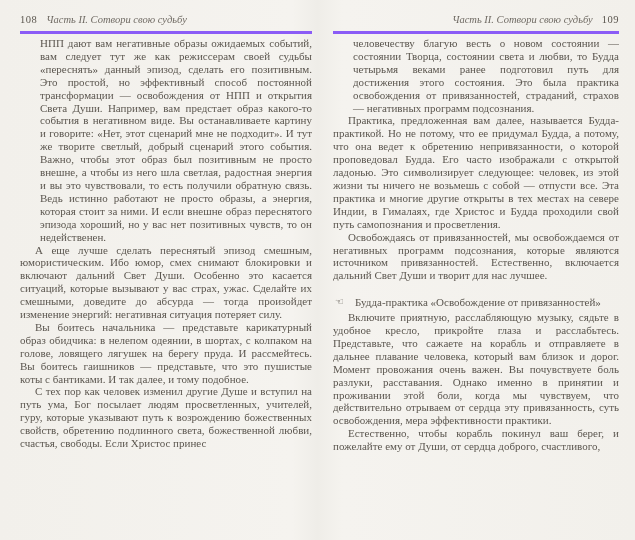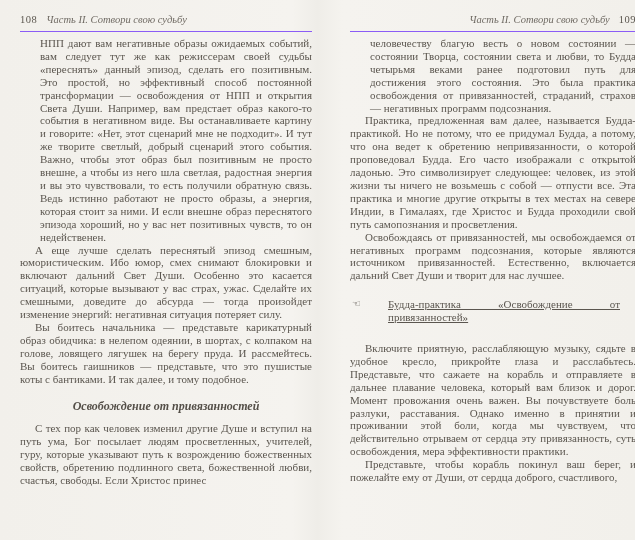--- a/index.html
+++ b/index.html
@@ -15,29 +15,29 @@
     color: #5b564f;
     position: relative;
   }
   .page {
     position: absolute;
     top: 0;
     height: 540px;
     overflow: hidden;
   }
   .page-left  { left: 20px;  width: 292px; }
-  .page-right { left: 350px; width: 286px; }
+  .page-right { left: 333px; width: 286px; }
 
   .running-head {
     position: absolute;
     top: 13px;
     left: 0;
     right: 0;
     height: 18px;
-    border-bottom: 1px solid #8b5cf6;
+    border-bottom: 3px solid #8b5cf6;
     font-size: 10.5px;
     line-height: 14px;
     color: #6f6a63;
     white-space: nowrap;
   }
   .running-head .pagenum {
     font-style: normal;
     color: #5b564f;
     letter-spacing: 0.5px;
   }
@@ -90,54 +90,52 @@
   .practice-marker {
     position: absolute;
     left: 2px;
     top: 0;
     font-family: "DejaVu Sans", sans-serif;
     font-size: 10px;
     line-height: 12.9px;
     color: #6f6a63;
   }
   .practice-title {
-    margin: 16px;
+    margin: 0;
     font-size: 11px;
     line-height: 12.9px;
     text-align: justify;
     color: #5b564f;
-    text-decoration: underline;
   }
   .spacer-8 { height: 2px; }
 </style>
 </head>
 <body>
 
 <div class="page page-left">
   <div class="running-head rh-left">
     <span class="pagenum">108</span><span class="rh-title">Часть II. Сотвори свою судьбу</span>
   </div>
   <div class="body-text">
     <p class="para no-indent">НПП дают вам негативные образы ожидаемых событий, вам следует тут же как режиссерам своей судьбы «переснять» данный эпизод, сделать его позитивным. Это простой, но эффективный способ постоянной трансформации — освобождения от НПП и открытия Света Души. Например, вам предстает образ какого-то события в негативном виде. Вы останавливаете картину и говорите: «Нет, этот сценарий мне не подходит». И тут же творите светлый, добрый сценарий этого события. Важно, чтобы этот образ был позитивным не просто внешне, а чтобы из него шла светлая, радостная энергия и вы это чувствовали, то есть получили обратную связь. Ведь истинно работают не просто образы, а энергия, которая стоит за ними. И если внешне образ переснятого эпизода хороший, но у вас нет позитивных чувств, то он недейственен.</p>
     <p class="para">А еще лучше сделать переснятый эпизод смешным, юмористическим. Ибо юмор, смех снимают блокировки и включают дальний Свет Души. Особенно это касается ситуаций, которые вызывают у вас страх, ужас. Сделайте их смешными, доведите до абсурда — тогда произойдет изменение энергий: негативная ситуация потеряет силу.</p>
     <p class="para">Вы боитесь начальника — представьте карикатурный образ обидчика: в нелепом одеянии, в шортах, с колпаком на голове, ловящего лягушек на берегу пруда. И рассмейтесь. Вы боитесь гаишников — представьте, что это пушистые коты с бантиками. И так далее, и тому подобное.</p>
-    <h2 class="section-heading">Освобождение от привязанностей</h2>
     <p class="para">С тех пор как человек изменил другие Душе и вступил на путь ума, Бог посылает людям просветленных, учителей, гуру, которые указывают путь к возрождению божественных свойств, обретению подлинного света, божественной любви, счастья, свободы. Если Христос принес</p>
   </div>
 </div>
 
 <div class="page page-right">
   <div class="running-head rh-right">
     <span class="rh-title">Часть II. Сотвори свою судьбу</span><span class="pagenum">109</span>
   </div>
   <div class="body-text">
     <p class="para no-indent">человечеству благую весть о новом состоянии — состоянии Творца, состоянии света и любви, то Будда четырьмя веками ранее подготовил путь для достижения этого состояния. Это была практика освобождения от привязанностей, страданий, страхов — негативных программ подсознания.</p>
     <p class="para">Практика, предложенная вам далее, называется Будда-практикой. Но не потому, что ее придумал Будда, а потому, что она ведет к обретению непривязанности, о которой проповедовал Будда. Его часто изображали с открытой ладонью. Это символизирует следующее: человек, из этой жизни ты ничего не возьмешь с собой — отпусти все. Эта практика и многие другие открыты в тех местах на севере Индии, в Гималаях, где Христос и Будда проходили свой путь самопознания и просветления.</p>
     <p class="para">Освобождаясь от привязанностей, мы освобождаемся от негативных программ подсознания, которые являются источником привязанностей. Естественно, включается дальний Свет Души и творит для нас лучшее.</p>
     <div class="practice-block">
       <span class="practice-marker">☜</span>
       <p class="practice-title">Будда-практика «Освобождение от привязанностей»</p>
     </div>
     <div class="spacer-8"></div>
     <p class="para">Включите приятную, расслабляющую музыку, сядьте в удобное кресло, прикройте глаза и расслабьтесь. Представьте, что сажаете на корабль и отправляете в дальнее плавание человека, который вам близок и дорог. Момент провожания очень важен. Вы почувствуете боль разлуки, расставания. Однако именно в принятии и проживании этой боли, когда мы чувствуем, что действительно отрываем от сердца эту привязанность, суть освобождения, мера эффективности практики.</p>
-    <p class="para">Представьте, чтобы корабль покинул ваш берег, и пожелайте ему от Души, от сердца доброго, счастливого,</p>
+    <p class="para">Естественно, чтобы корабль покинул ваш берег, и пожелайте ему от Души, от сердца доброго, счастливого,</p>
   </div>
 </div>
 
 </body></html>

